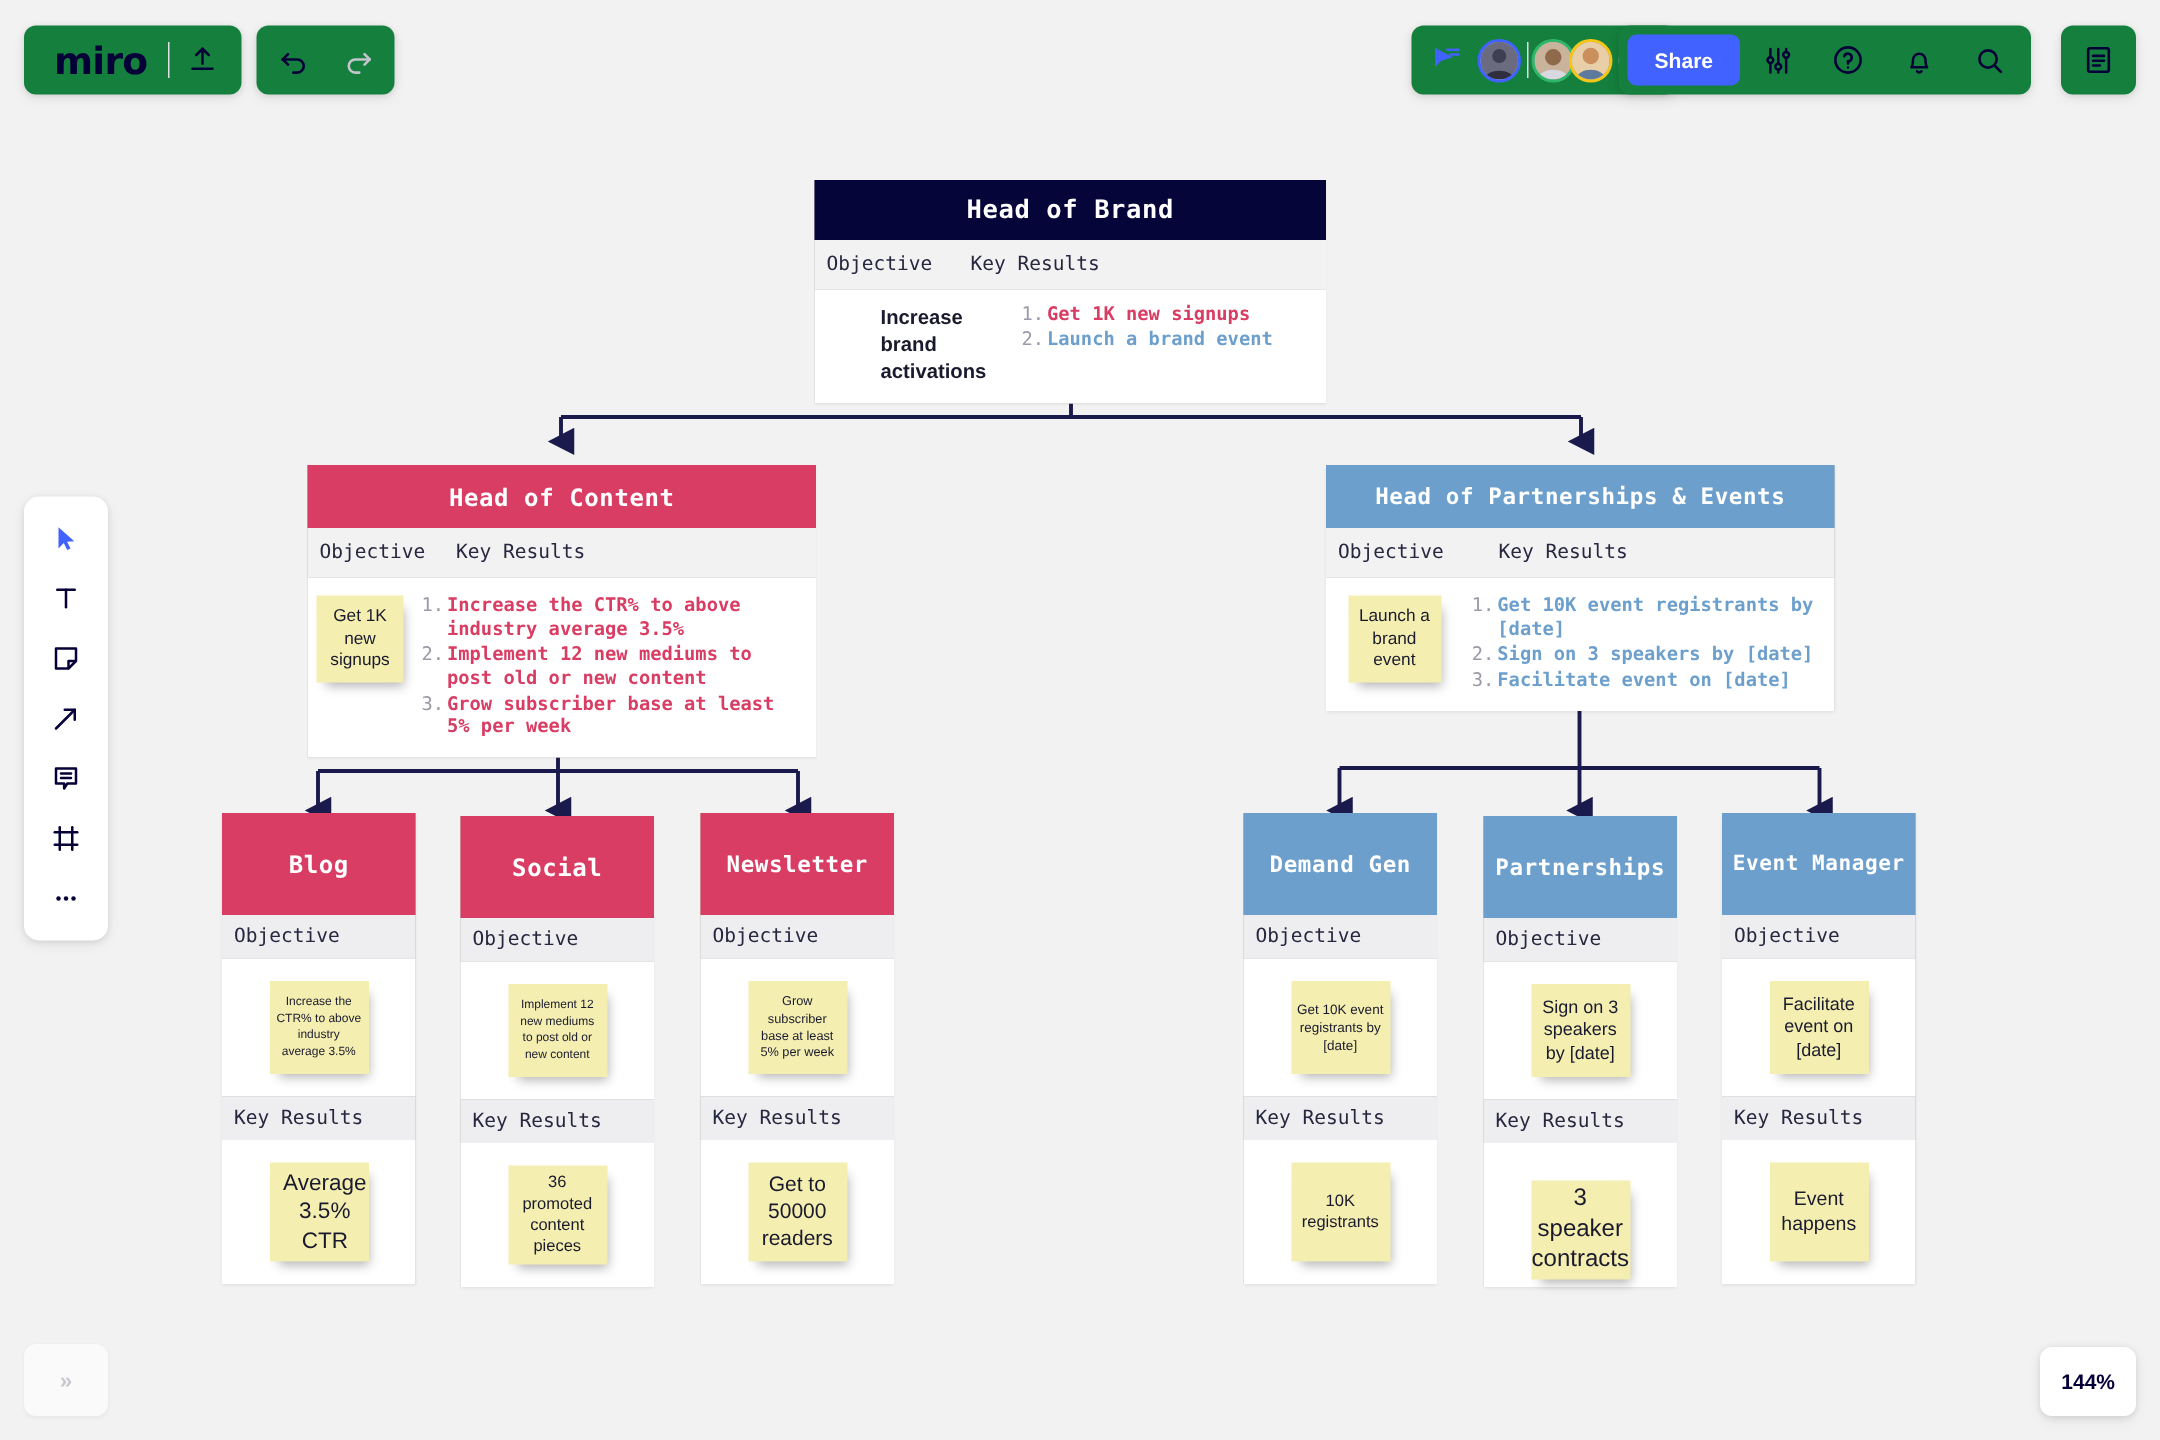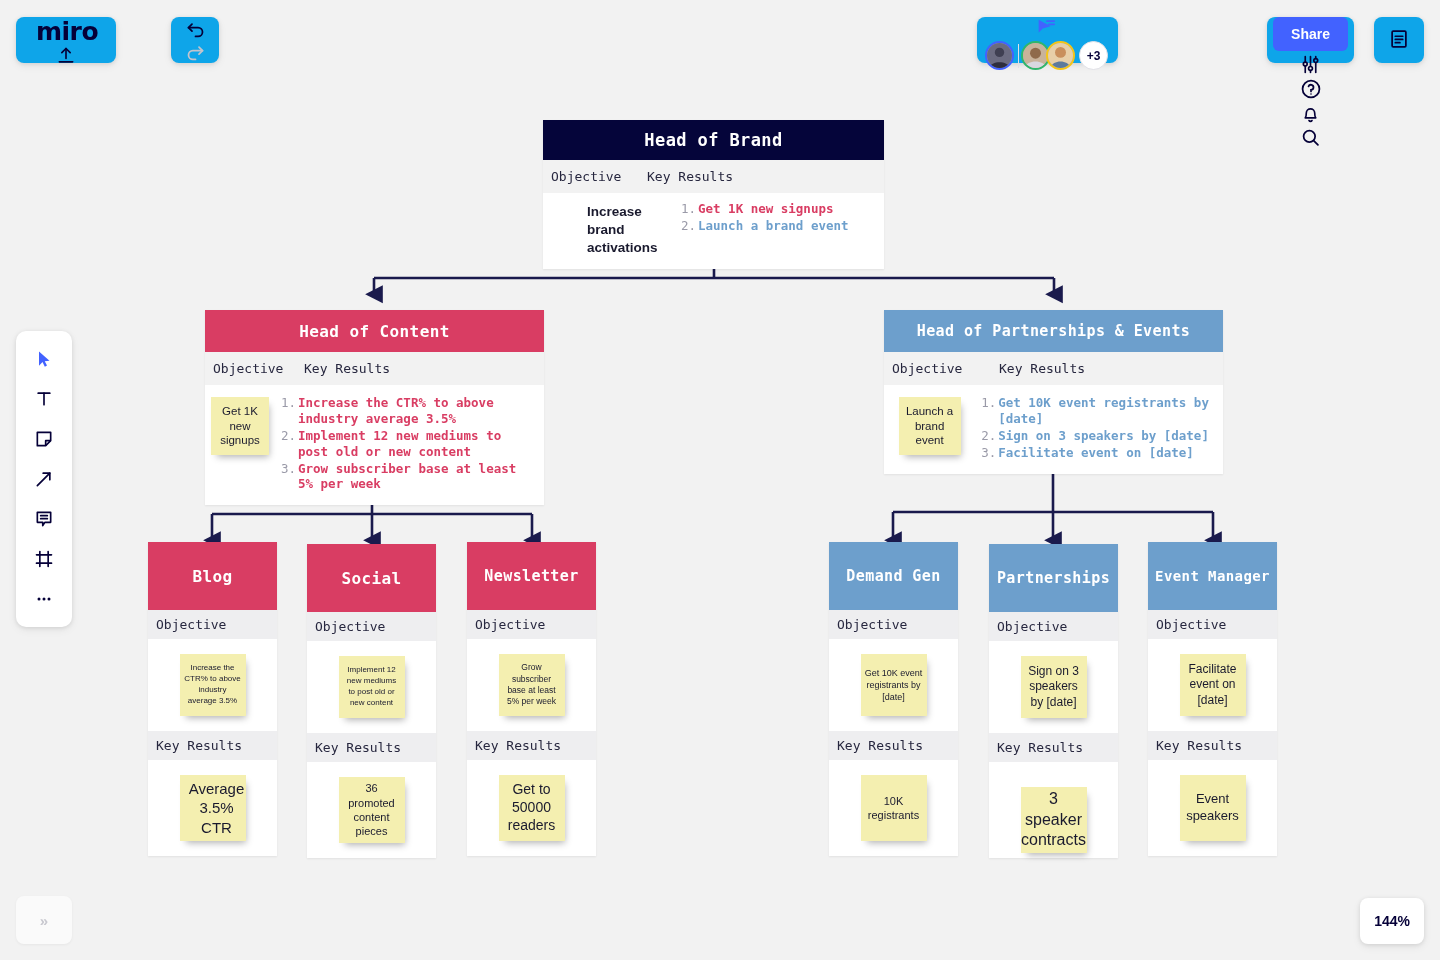--- a/index.html
+++ b/index.html
@@ -9,23 +9,23 @@
     background: #f2f2f2;
     font-family: "Liberation Sans", sans-serif;
     overflow: hidden;
   }
   #canvas { position: relative; width: 1440px; height: 960px; }
 
   
   .topbar { position: absolute; top: 0; left: 0; width: 1440px; height: 80px; z-index: 40; }
 
   .tb-group {
-    position: absolute; background: #0ea5e9; border-radius: 8px;
+    position: absolute; background: #15803d; border-radius: 8px;
     box-shadow: 0 1px 4px rgba(0,0,0,.10), 0 3px 10px rgba(0,0,0,.06);
-    display: flex; align-items: center; height: 46px; flex-direction: column;
+    display: flex; align-items: center; height: 46px;
   }
   .tb-logo-group { left: 16px; top: 17px; padding: 0 4px; }
   .miro-logo {
     font-size: 25px; font-weight: 700; color: #050038; letter-spacing: -.5px;
     padding: 0 14px 0 16px; font-family: "DejaVu Sans", sans-serif;
   }
   .tb-div { width: 1px; height: 24px; background: #e0e0e6; }
   .tb-btn {
     width: 44px; height: 44px; display: flex; align-items: center; justify-content: center;
     border-radius: 6px; cursor: pointer;
@@ -313,21 +313,21 @@
   </div>
 
   <div class="card" style="left:1148px; top:542px; width:129px;">
     <div class="card-head head-blue" style="height:68px; font-size:14px;">Event Manager</div>
     <div class="leaf-label">Objective</div>
     <div class="leaf-slot" style="height:92px;">
       <div class="sticky" style="width:66px; height:62px; font-size:12px; line-height:1.3;">Facilitate event on [date]</div>
     </div>
     <div class="leaf-label">Key Results</div>
     <div class="leaf-slot" style="height:96px;">
-      <div class="sticky" style="width:66px; height:66px; font-size:13px; line-height:1.3;">Event speakers</div>
+      <div class="sticky" style="width:66px; height:66px; font-size:13px; line-height:1.3;">Event happens</div>
     </div>
   </div>
 
   <div class="topbar">
 
     <div class="tb-group tb-logo-group">
       <div class="miro-logo">miro</div>
       <div class="tb-div"></div>
       <div class="tb-btn">
         <svg width="20" height="20" viewBox="0 0 24 24" fill="none" stroke="#050038" stroke-width="2" stroke-linecap="round" stroke-linejoin="round">

